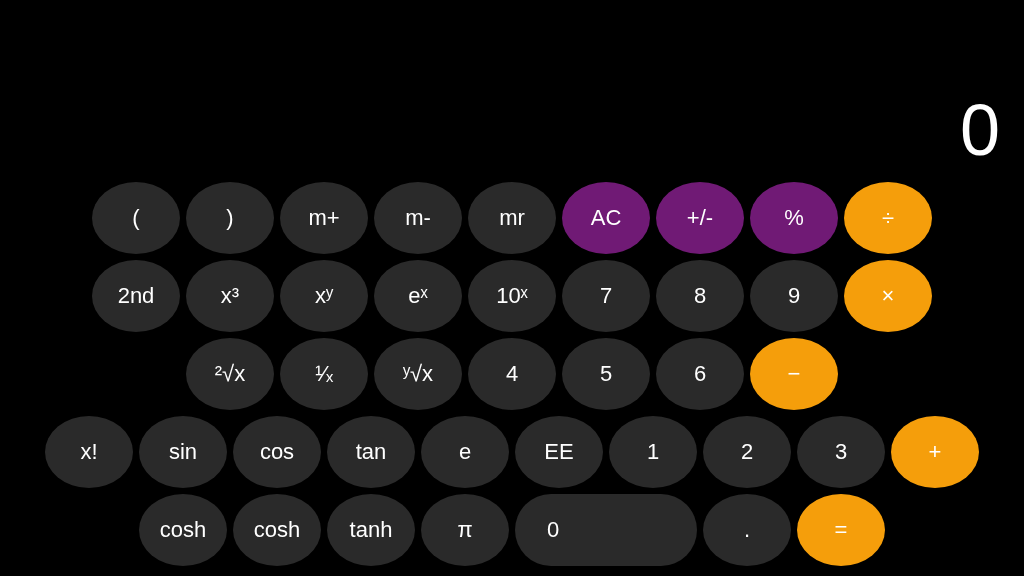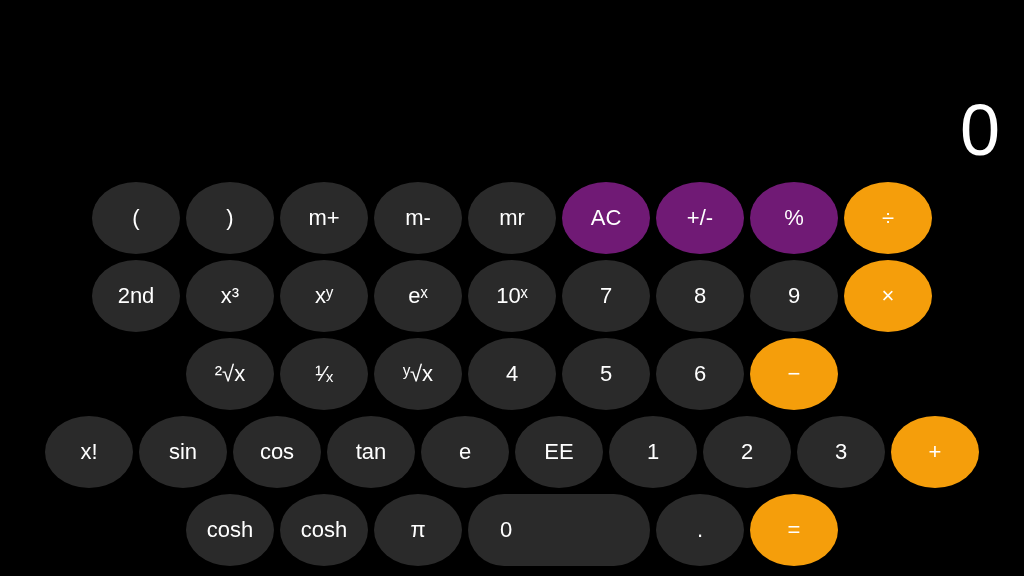--- a/index.html
+++ b/index.html
@@ -116,18 +116,19 @@
       <button class="btn btn-dark">e</button>
       <button class="btn btn-dark">EE</button>
       <button class="btn btn-dark">1</button>
       <button class="btn btn-dark">2</button>
       <button class="btn btn-dark">3</button>
       <button class="btn btn-orange">+</button>
     </div>
     <div class="row">
       <button class="btn btn-dark">cosh</button>
       <button class="btn btn-dark">cosh</button>
+      <button class="btn btn-dark">tanh</button>
       <button class="btn btn-dark">π</button>
       <button class="btn btn-dark btn-wide" style="justify-content: flex-start; padding-left: 32px;">0</button>
       <button class="btn btn-dark">.</button>
       <button class="btn btn-orange">=</button>
     </div>
   </div>
 
 </body></html>

